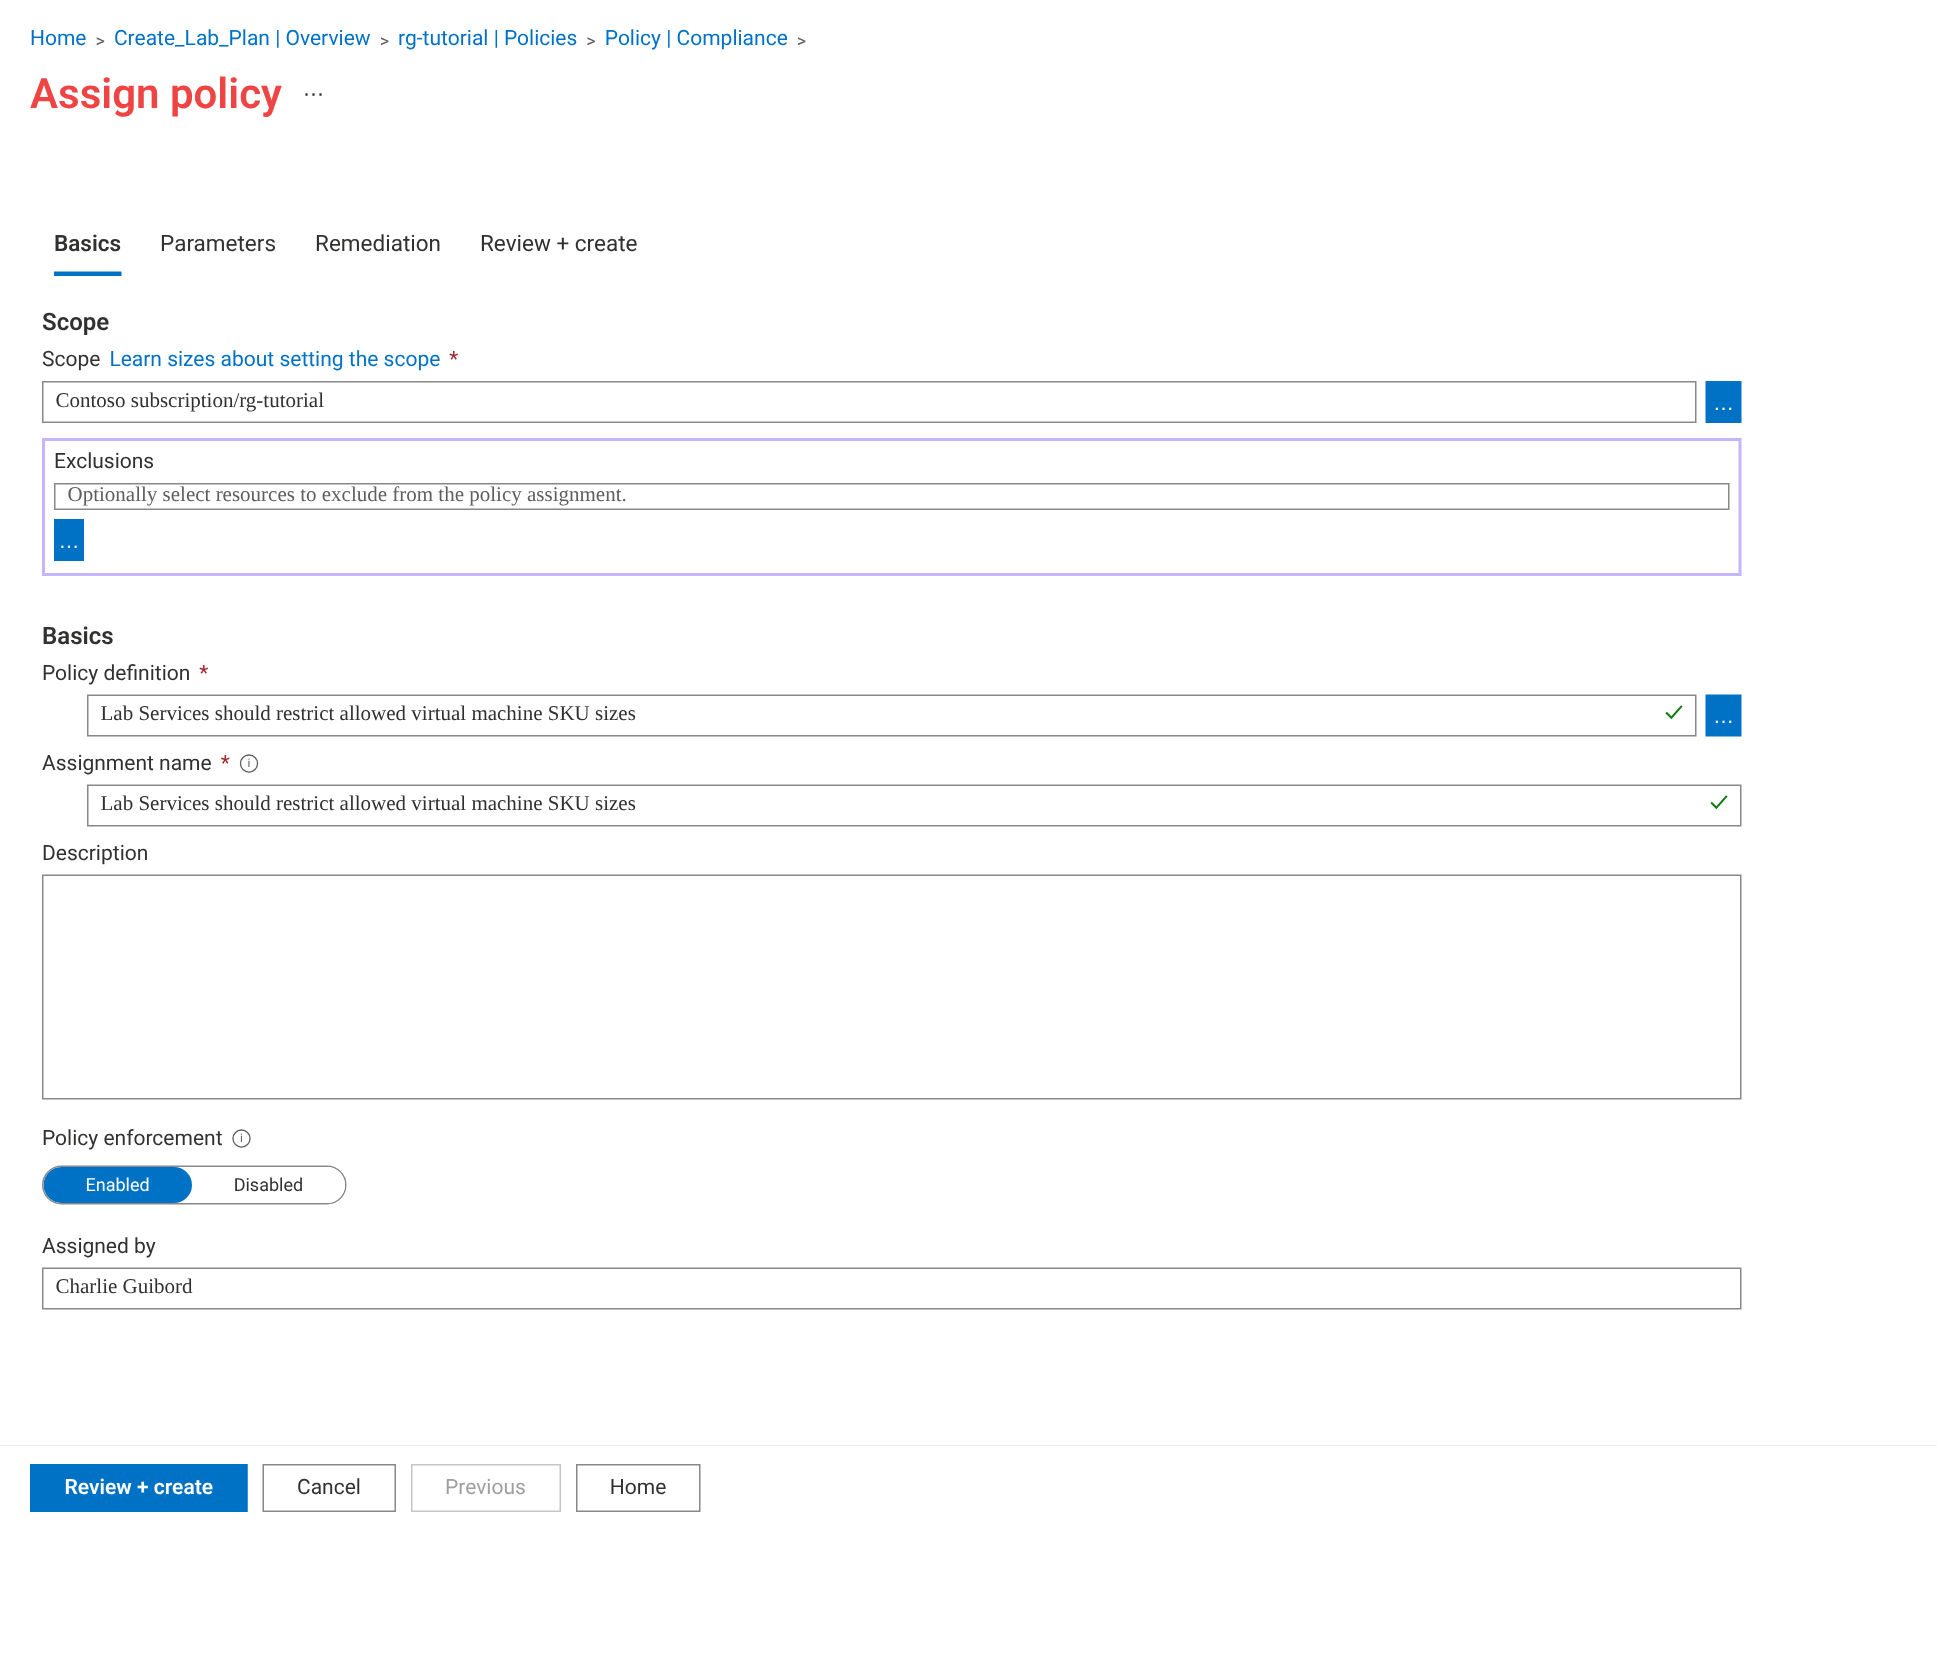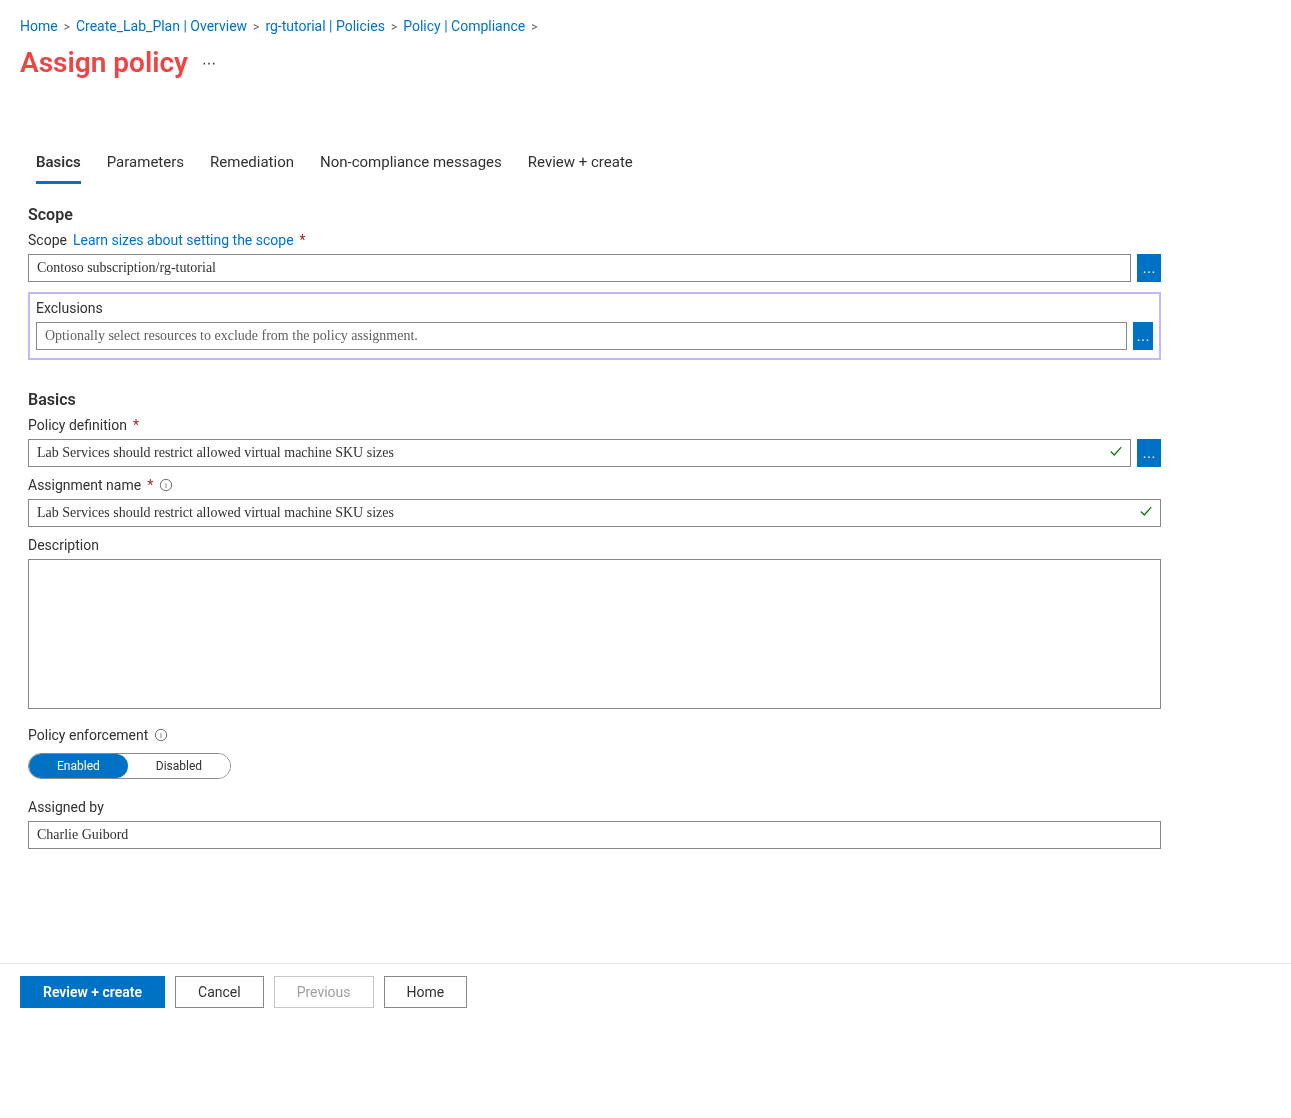--- a/index.html
+++ b/index.html
@@ -104,26 +104,27 @@
     line-height: 1;
   }
   .ellipsis-btn.small { width: 20px; }
 
   .highlight-box {
     border: 2px solid #c4b5fd;
     padding: 6px 6px 8px 6px;
     margin: 10px 0 30px 0;
   }
   .highlight-box .field-label { margin-top: 0; }
-  .highlight-box .input-row { margin-bottom: 0; }
+  .highlight-box .input-row { margin-bottom: 0; flex-direction: column; }
 
   .validated-input {
     position: relative;
     flex: 1;
     display: flex;
+    margin-left: 30px;
   }
   .validated-input .text-input { flex: 1; padding-right: 30px; }
   .check-icon {
     position: absolute;
     right: 8px;
     top: 50%;
     transform: translateY(-50%);
     pointer-events: none;
   }
 
@@ -217,21 +218,20 @@
   <span class="ellipsis">⋯</span>
 </div>
 
 <div class="content">
 
 
 <div class="tabs">
   <div class="tab active">Basics</div>
   <div class="tab">Parameters</div>
   <div class="tab">Remediation</div>
-  <div class="tab">Non-compliance messages</div>
   <div class="tab">Review + create</div>
 </div>
 
 
 <div class="section-title">Scope</div>
 
 <div class="field-label">
   <span>Scope</span>
   <a class="link">Learn sizes about setting the scope</a>
   <span class="req">*</span>

